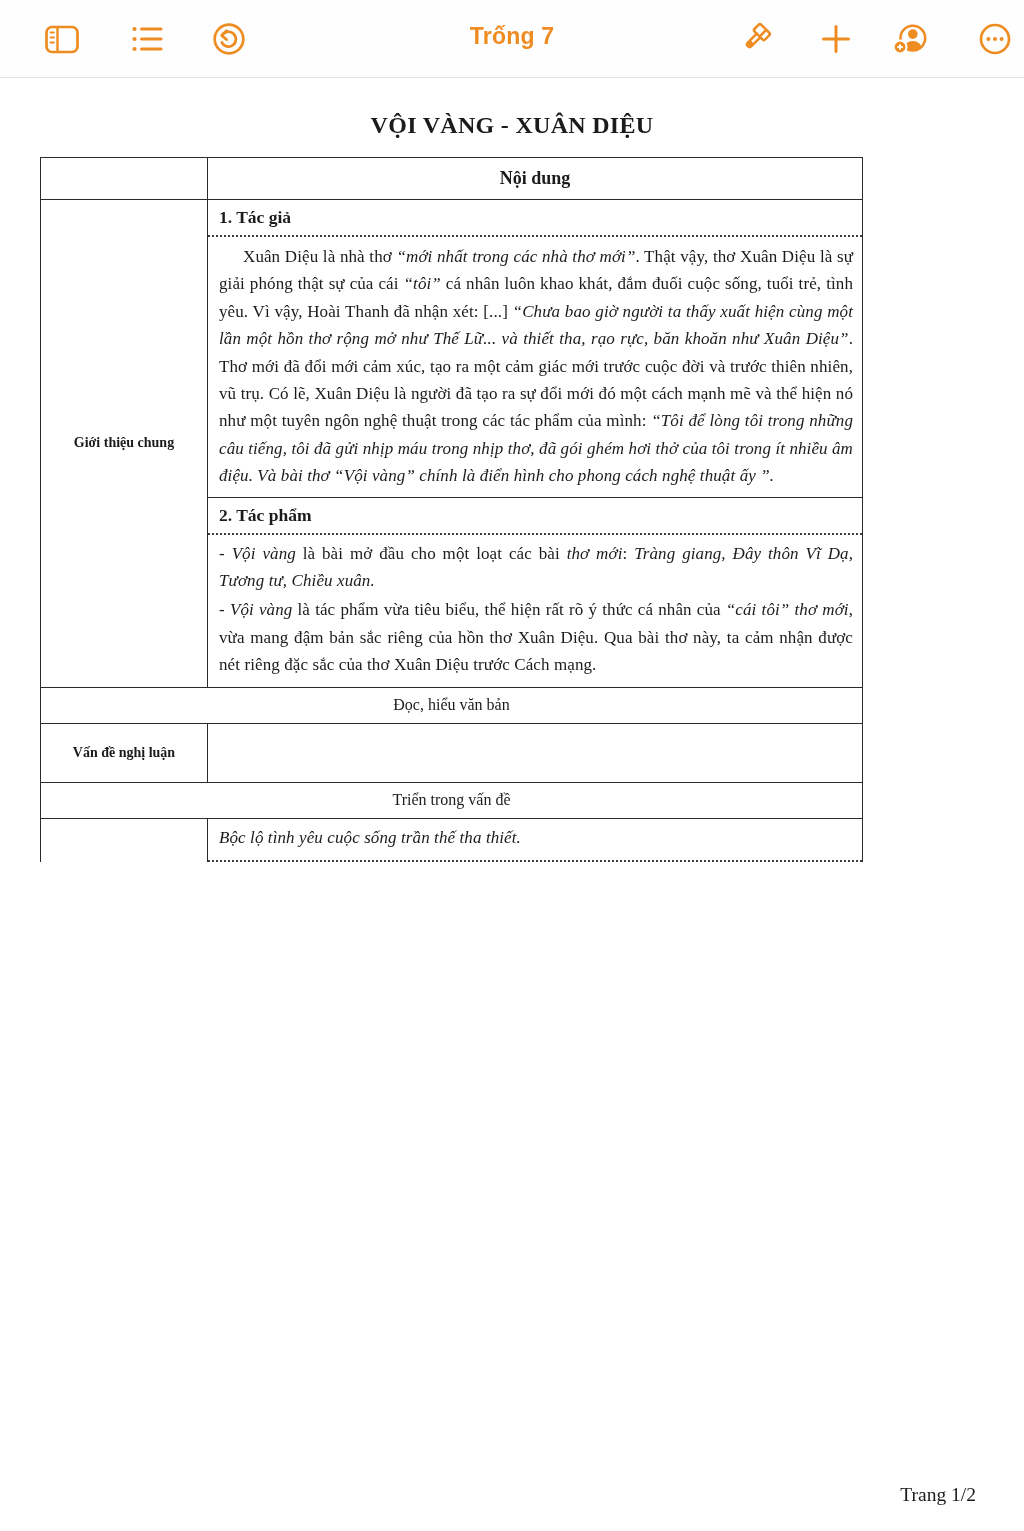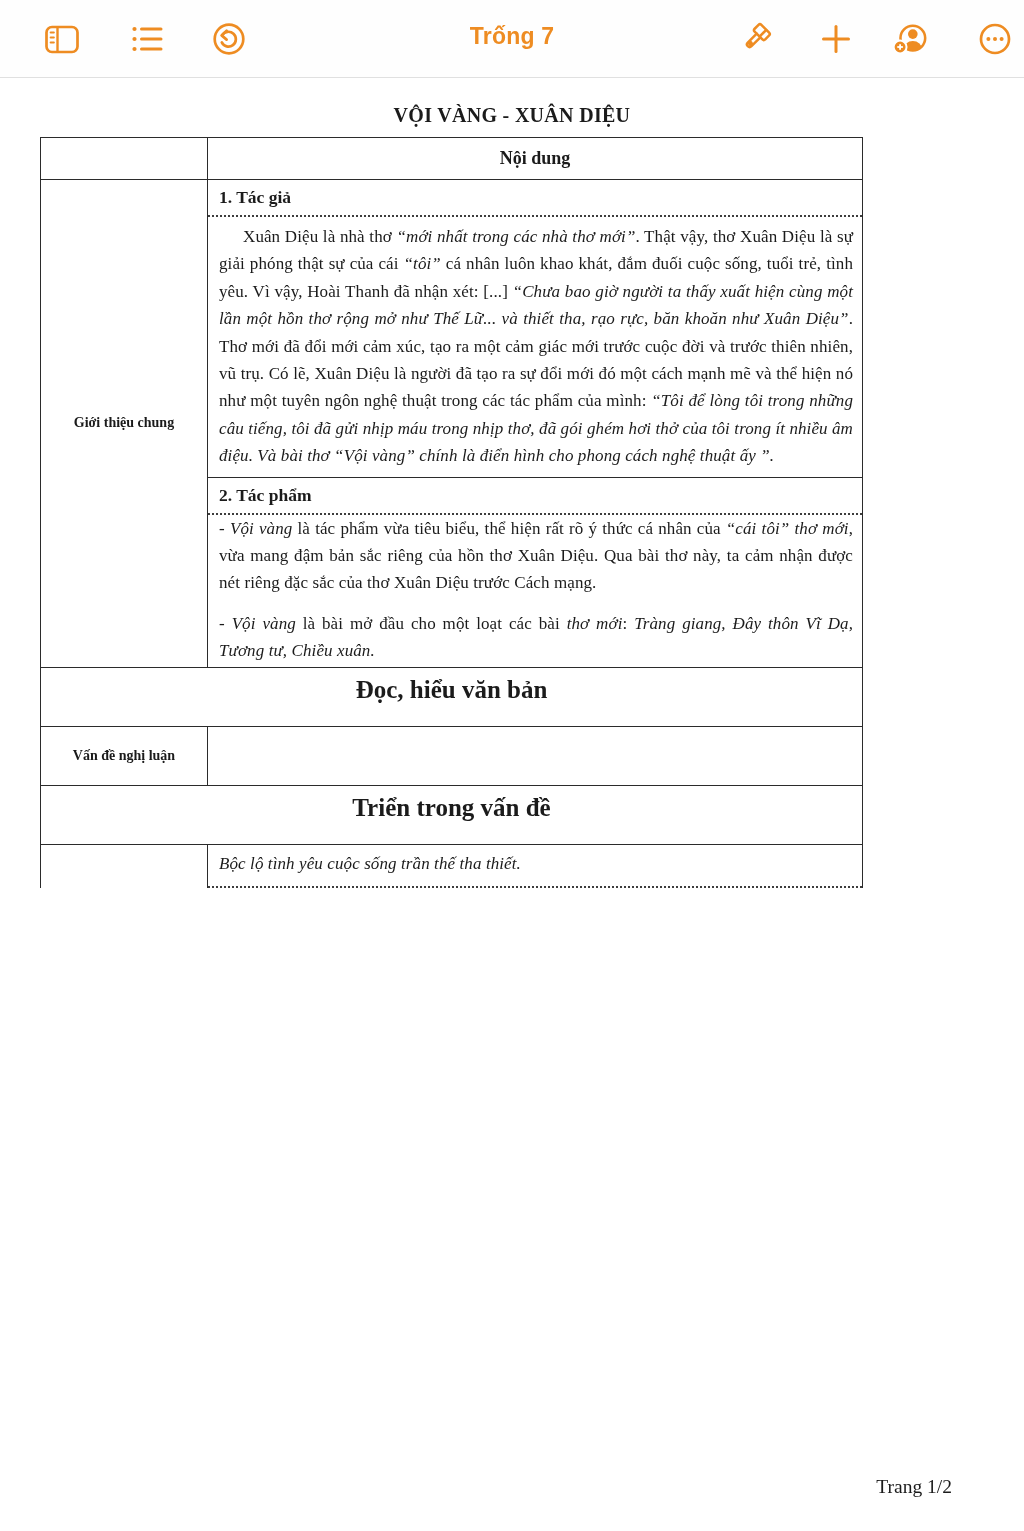--- a/index.html
+++ b/index.html
@@ -25,22 +25,22 @@
   .tb-collab  { left:891px; }
   .tb-more    { left:975px; }
   .tb-title {
     position:absolute; left:312px; right:312px; top:23px; text-align:center;
     color:var(--accent); font-size:23px; font-weight:600; letter-spacing:0.2px;
     white-space:nowrap;
   }
   
   .page { position:relative; height:1452px; background:#ffffff; }
   .doc-title {
-    margin:0; padding:26px 0 10px; text-align:center;
-    font-size:20px; font-weight:bold; letter-spacing:0.3px;
+    margin:8px; padding:26px 0 10px; text-align:center;
+    font-size:24px; font-weight:bold; letter-spacing:0.3px;
   }
   .doc-table {
     margin-left:40px; width:823px;
     border:1.6px solid var(--line); border-bottom:none;
     font-size:17px;
   }
   .tr { display:flex; border-bottom:1.6px solid var(--line); }
   .tr.last-row { border-bottom:none; }
   .cell-left {
     flex:0 0 167px; width:167px; border-right:1.6px solid var(--line);
@@ -57,29 +57,29 @@
   .dotted-b { border-bottom:2px dotted #3d3d3d; }
   .solid-t { border-top:1.6px solid var(--line); }
   .para {
     margin:0; padding:6px 9px 7px 11px; text-align:justify;
     line-height:27.4px; letter-spacing:0.1px;
   }
   .para.indented { text-indent:24px; }
   .para.tight { padding-top:5px; padding-bottom:2px; }
   .para.tight-last { padding-top:0; padding-bottom:8px; }
   .merged-row {
-    display:block; text-align:center; font-weight:bold; font-size:25px;
-    padding:8px 10px 22px; border-bottom:1.6px solid var(--line);
+    display:block; text-align:center; font-weight:normal; font-size:16px;
+    padding:8px 10px 9px; border-bottom:1.6px solid var(--line);
   }
   .vande-row { min-height:59px;gap:12px; }
   .vande-row .para { padding:7px 10px 9px 11px; line-height:29px; }
   .last-row .cell-right { border-bottom:2px dotted #3d3d3d; min-height:41px; }
   .last-row .cell-left { min-height:43px; }
   .seg-bi { font-weight:normal; font-style:italic; }
-  .page-num { position:absolute; top:1398px; right:72px; font-size:19.5px; }
+  .page-num { position:absolute; top:1398px; right:48px; font-size:19.5px; }
 </style>
 </head>
 <body>
 
 <div class="toolbar">
 
   <div class="tbtn tb-sidebar">
     <span>
       <svg viewBox="0 0 40 40">
         <rect x="4.5" y="8" width="31" height="25" rx="5.5" fill="none" stroke="currentColor" stroke-width="2.7"></rect>
@@ -178,22 +178,22 @@
       <div class="cell-left"></div>
       <div class="cell-right">Nội dung</div>
     </div>
 
     <div class="tr">
       <div class="cell-left">Giới thiệu chung</div>
       <div class="cell-right">
         <div class="subhead dotted-b">1. Tác giả</div>
         <p class="para indented"><span>Xuân Diệu là nhà thơ </span><span class="seg-bi">“mới nhất trong các nhà thơ mới”</span><span>. Thật vậy, thơ Xuân Diệu là sự giải phóng thật sự của cái </span><span class="seg-bi">“tôi”</span><span> cá nhân luôn khao khát, đắm đuối cuộc sống, tuổi trẻ, tình yêu. Vì vậy, Hoài Thanh đã nhận xét: [...] </span><span class="seg-bi">“Chưa bao giờ người ta thấy xuất hiện cùng một lần một hồn thơ rộng mở như Thế Lữ... và thiết tha, rạo rực, băn khoăn như Xuân Diệu”</span><span>. Thơ mới đã đổi mới cảm xúc, tạo ra một cảm giác mới trước cuộc đời và trước thiên nhiên, vũ trụ. Có lẽ, Xuân Diệu là người đã tạo ra sự đổi mới đó một cách mạnh mẽ và thể hiện nó như một tuyên ngôn nghệ thuật trong các tác phẩm của mình: </span><span class="seg-bi">“Tôi để lòng tôi trong những câu tiếng, tôi đã gửi nhịp máu trong nhịp thơ, đã gói ghém hơi thở của tôi trong ít nhiều âm điệu. Và bài thơ “Vội vàng” chính là điển hình cho phong cách nghệ thuật ấy ”.</span></p>
         <div class="subhead dotted-b solid-t">2. Tác phẩm</div>
+        <p class="para tight"><span>- </span><span class="seg-bi">Vội vàng</span><span> là bài mở đầu cho một loạt các bài </span><span class="seg-bi">thơ mới</span><span>: </span><span class="seg-bi">Tràng giang, Đây thôn Vĩ Dạ, Tương tư, Chiều xuân.</span></p>
         <p class="para tight-last"><span>- </span><span class="seg-bi">Vội vàng</span><span> là tác phẩm vừa tiêu biểu, thể hiện rất rõ ý thức cá nhân của </span><span class="seg-bi">“cái tôi” thơ mới</span><span>, vừa mang đậm bản sắc riêng của hồn thơ Xuân Diệu. Qua bài thơ này, ta cảm nhận được nét riêng đặc sắc của thơ Xuân Diệu trước Cách mạng.</span></p>
-        <p class="para tight"><span>- </span><span class="seg-bi">Vội vàng</span><span> là bài mở đầu cho một loạt các bài </span><span class="seg-bi">thơ mới</span><span>: </span><span class="seg-bi">Tràng giang, Đây thôn Vĩ Dạ, Tương tư, Chiều xuân.</span></p>
       </div>
     </div>
 
     <div class="merged-row">Đọc, hiểu văn bản</div>
 
     <div class="tr vande-row">
       <div class="cell-left">Vấn đề nghị luận</div>
     </div>
 
     <div class="merged-row">Triển trong vấn đề</div>

